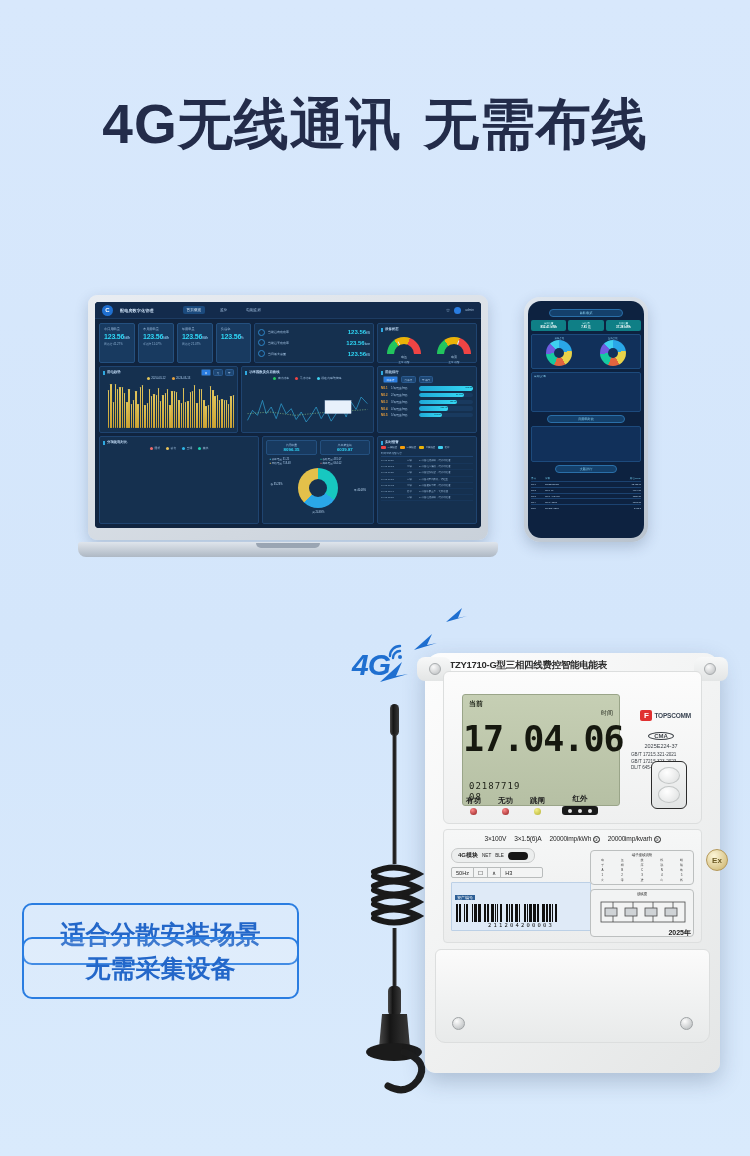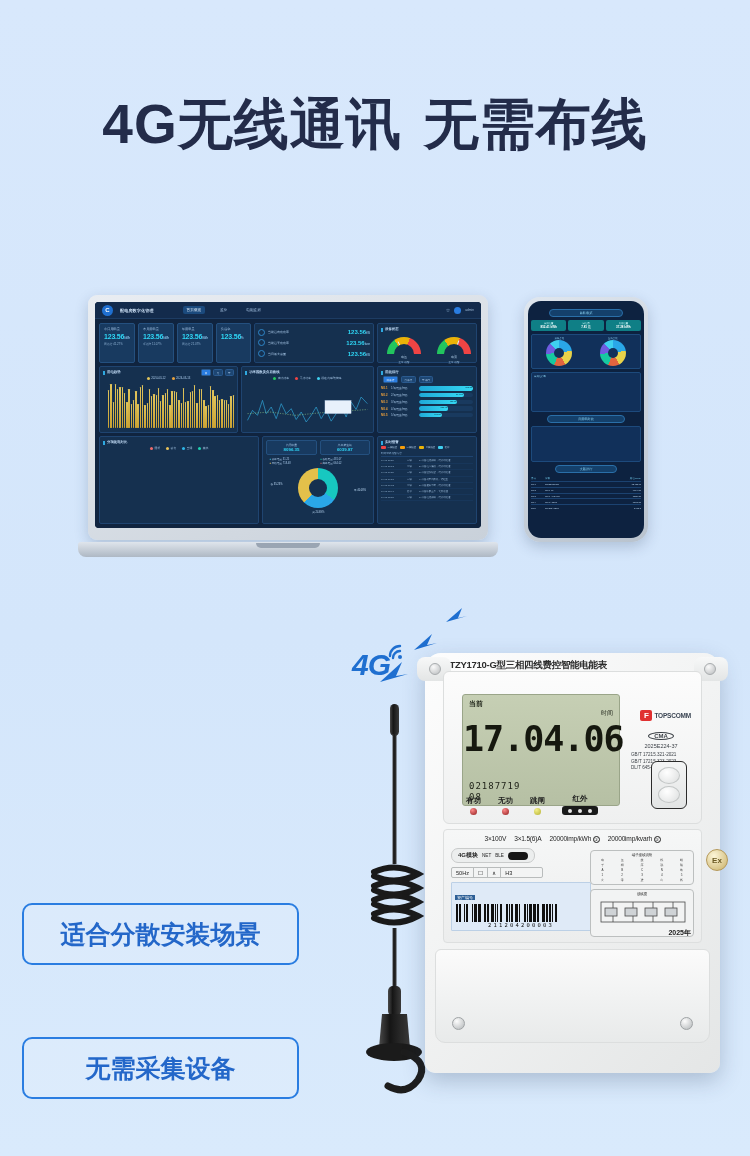--- a/index.html
+++ b/index.html
@@ -256,21 +256,21 @@
     background:linear-gradient(135deg,#2a7de1 0%,#1f63c8 55%,#1b55b4 100%);
     border-radius:12px; display:flex; flex-direction:column; align-items:center; justify-content:center;
     box-shadow:0 6px 16px rgba(30,80,170,.32);
   }
   .cal-primary div { color:#fff; font-size:26px; font-weight:900; line-height:1.32; white-space:nowrap;}
   .cal-ghost {
     position:absolute; left:22px; width:277px; height:62px; border:2px solid #2a7de1; border-radius:10px;
     display:flex; align-items:center; justify-content:center; background:rgba(255,255,255,.12);
   }
   .cal-ghost span { color:#2367c9; font-size:25px; font-weight:900; white-space:nowrap; }
-  #cal2 { top:903px; } #cal3 { top:1037px; }
+  #cal2 { top:903px; } #cal3 { top:937px; }
 </style>
 </head>
 <body>
 
 <div id="page">
 
   <div class="headline">
     <span>4G无线通讯</span><span class="gap"></span><span>无需布线</span>
   </div>
 

